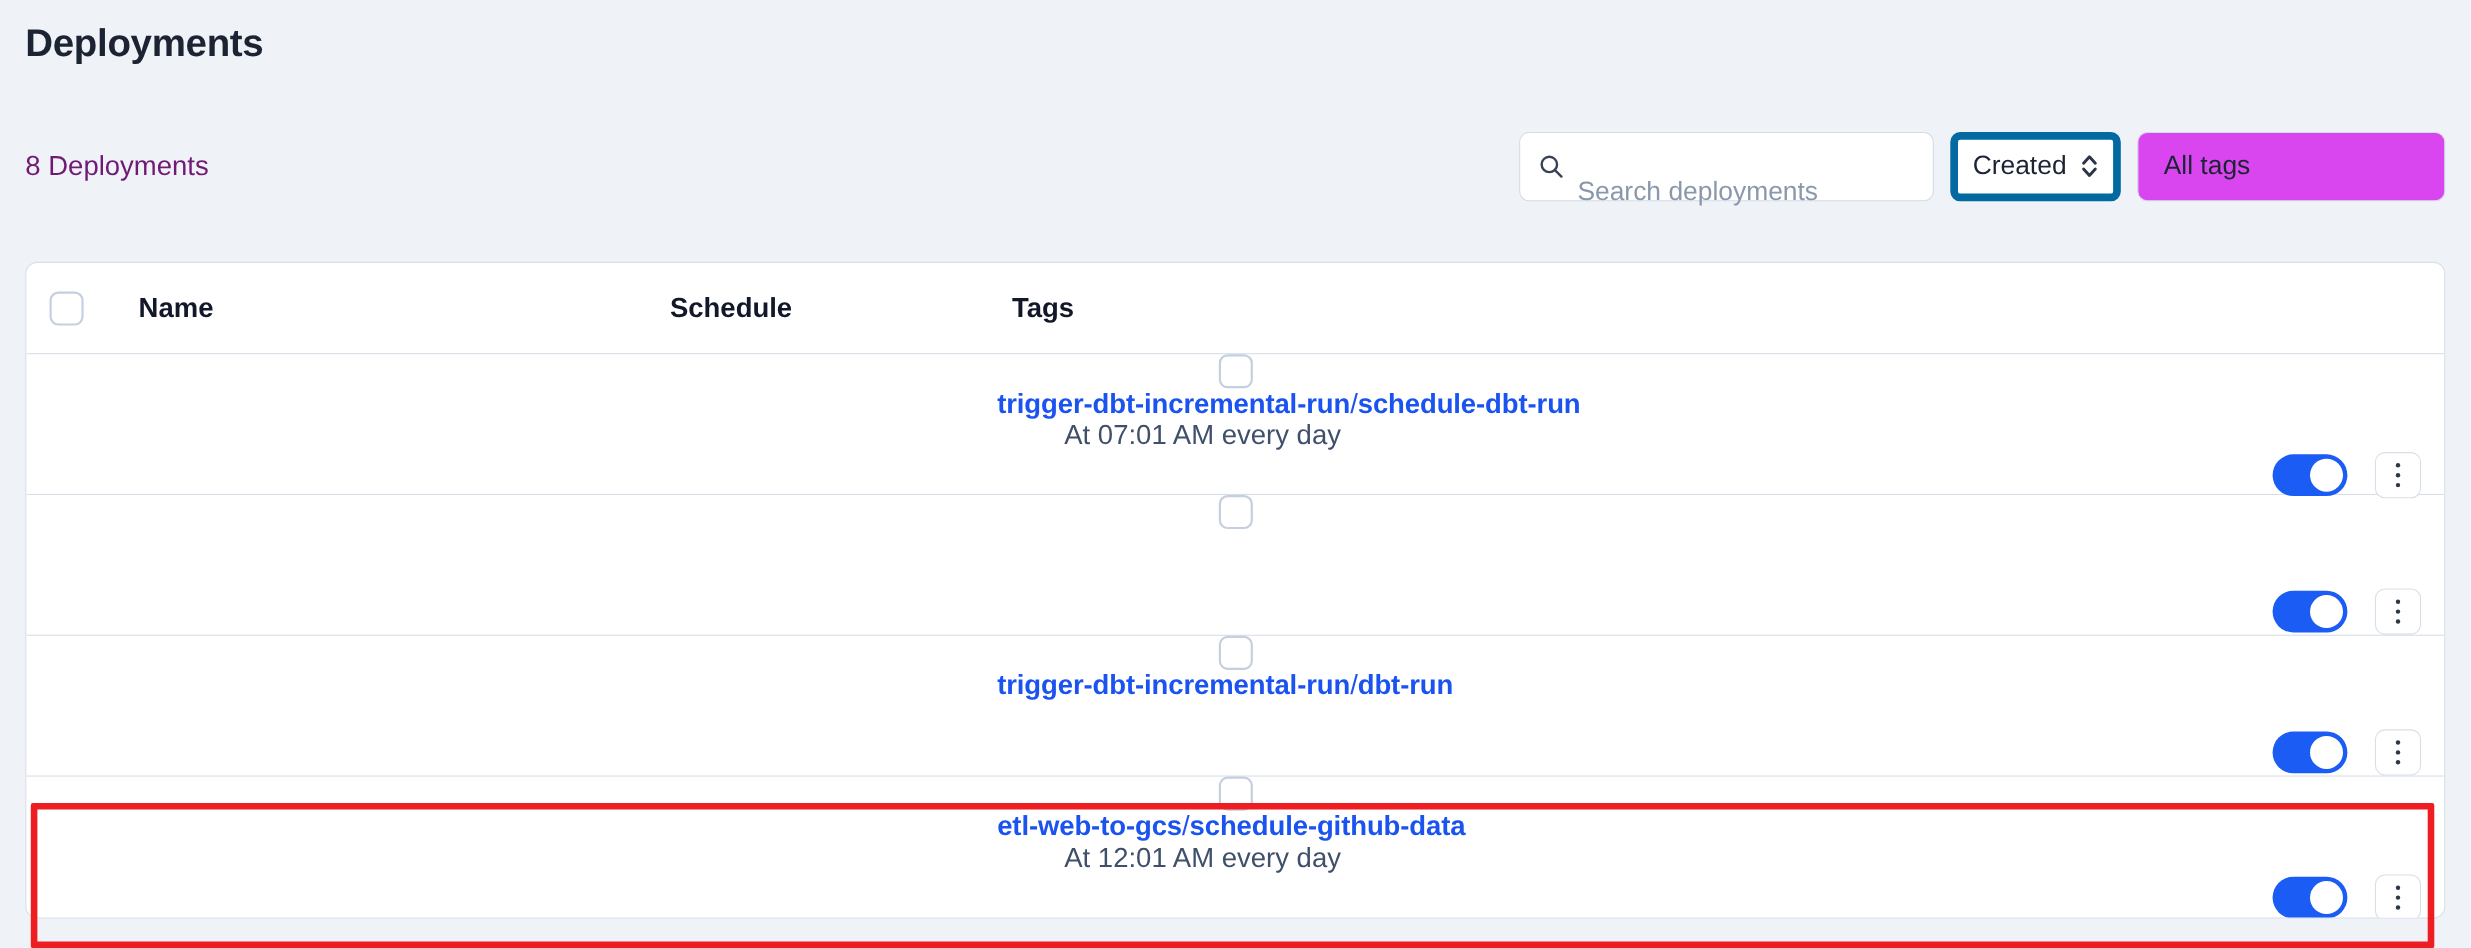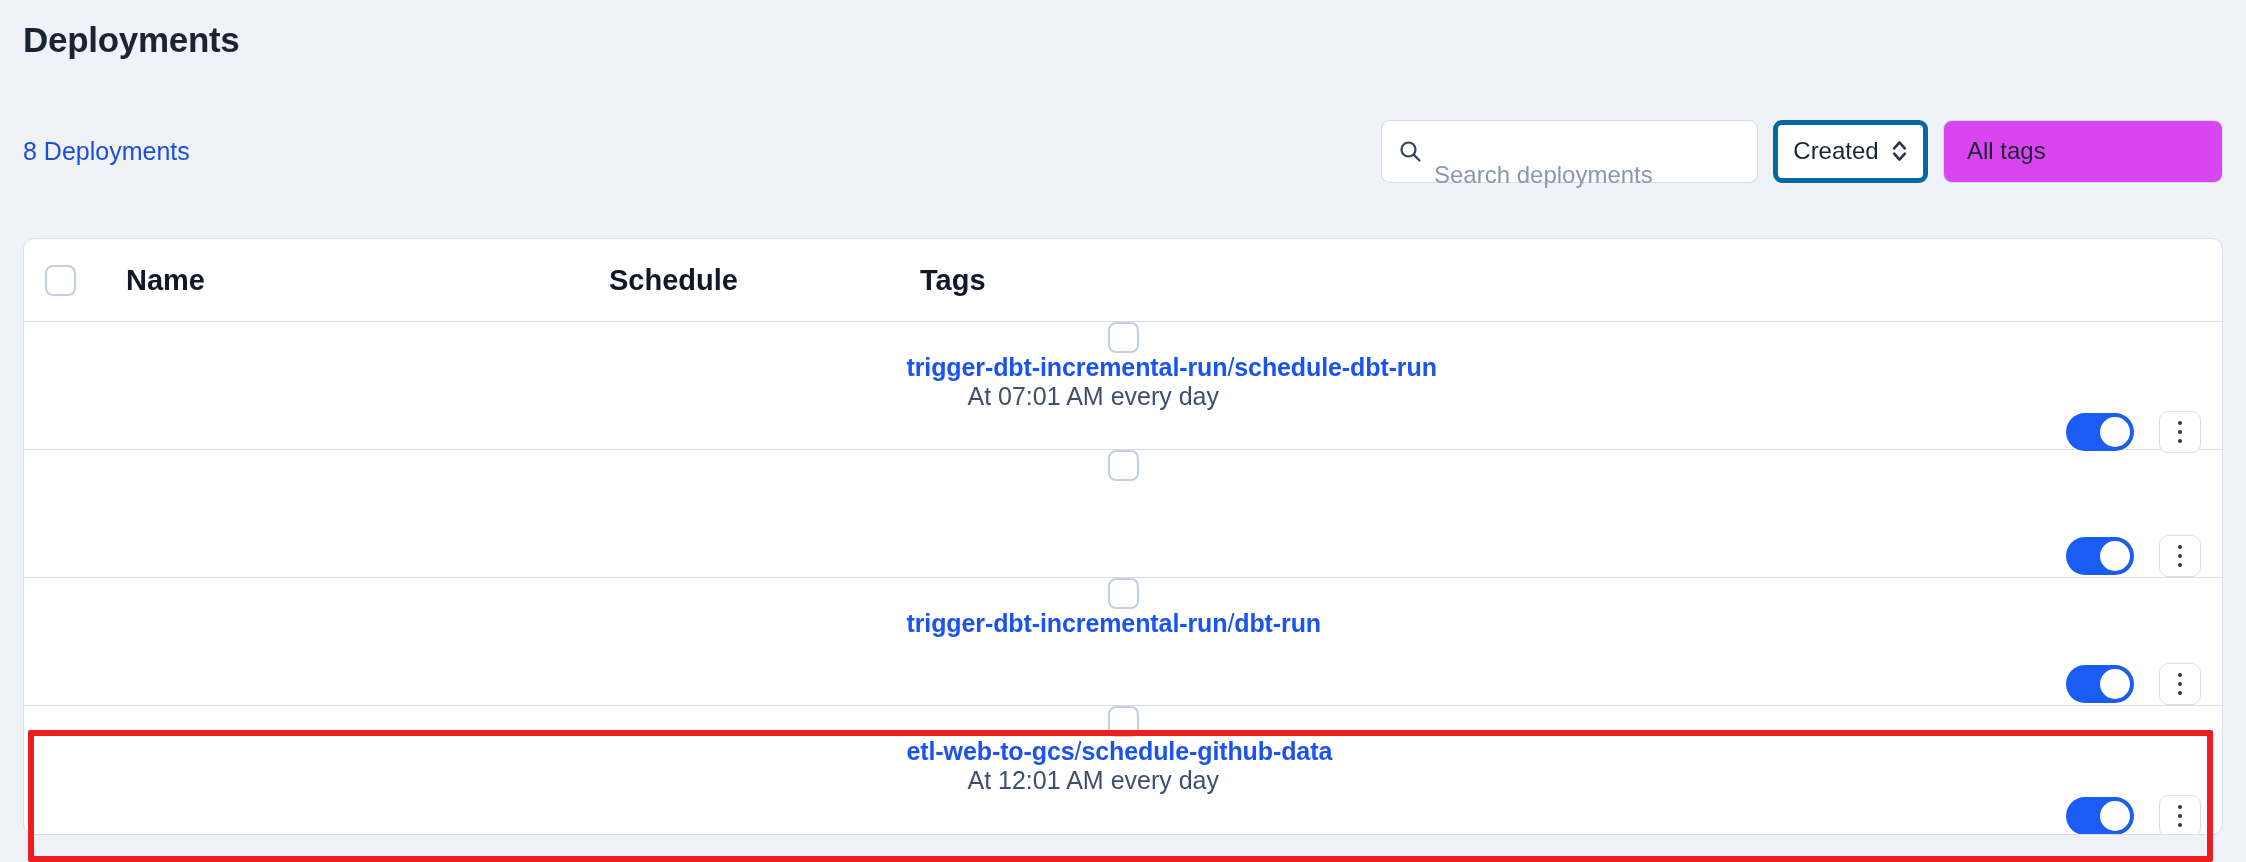--- a/index.html
+++ b/index.html
@@ -32,21 +32,21 @@
     position: absolute;
     left: 23px;
     top: 117px;
     width: 2200px;
     height: 68px;
     display: flex;
     align-items: center;
   }
   .count-label {
     font-size: 25px;
-    color: #1d4ed8;
+    color: #701a75;
     white-space: nowrap;
   }
   .toolbar-right {
     margin-left: auto;
     display: flex;
     align-items: center;
     gap: 15px;
   }
   .search-box {
     position: relative;
@@ -71,21 +71,21 @@
     width: 100%;
     height: 100%;
     margin-top: 48px;
   }
   .search-input::placeholder { color: #8a98ab; opacity: 1; }
 
   .sort-select {
     width: 155px;
     height: 63px;
     background: #ffffff;
-    border: 5px solid #0369a1;
+    border: 7px solid #0369a1;
     border-radius: 9px;
     display: flex;
     align-items: center;
     justify-content: center;
     gap: 12px;
     padding: 0 14px;
   }
   .sort-label { font-size: 24px; color: #1c2434; white-space: nowrap; }
   .updown-icon { width: 17px; height: 24px; flex: none; display: block; }
 
@@ -133,21 +133,21 @@
     border: 2px solid #c4d0e0;
     border-radius: 8px;
     background: #ffffff;
   }
 
   .col-name     { width: 533px; flex: none; padding-left: 50px; }
   .col-schedule { width: 311px; flex: none; }
   .col-tags     { flex: 1 1 auto; }
 
   .th {
-    font-size: 29px;
+    font-size: 25px;
     font-weight: bold;
     color: #12182a;
   }
 
   .dep-link {
     font-size: 25px;
     font-weight: bold;
     color: #1b53f0;
     text-decoration: none;
     white-space: nowrap;

